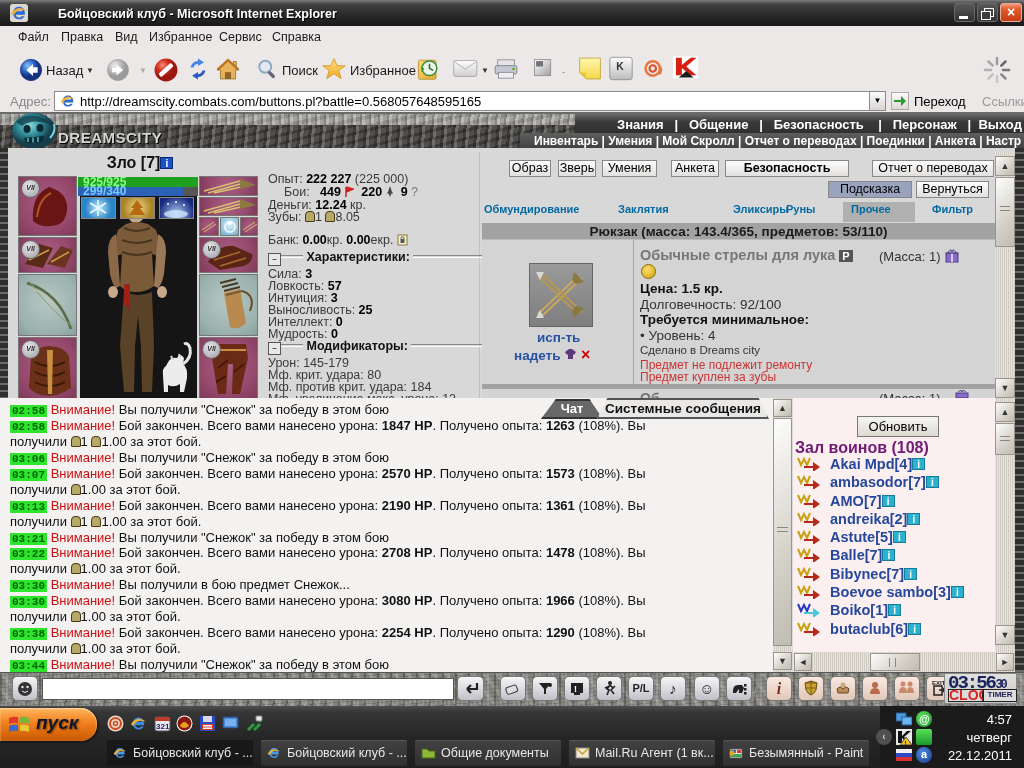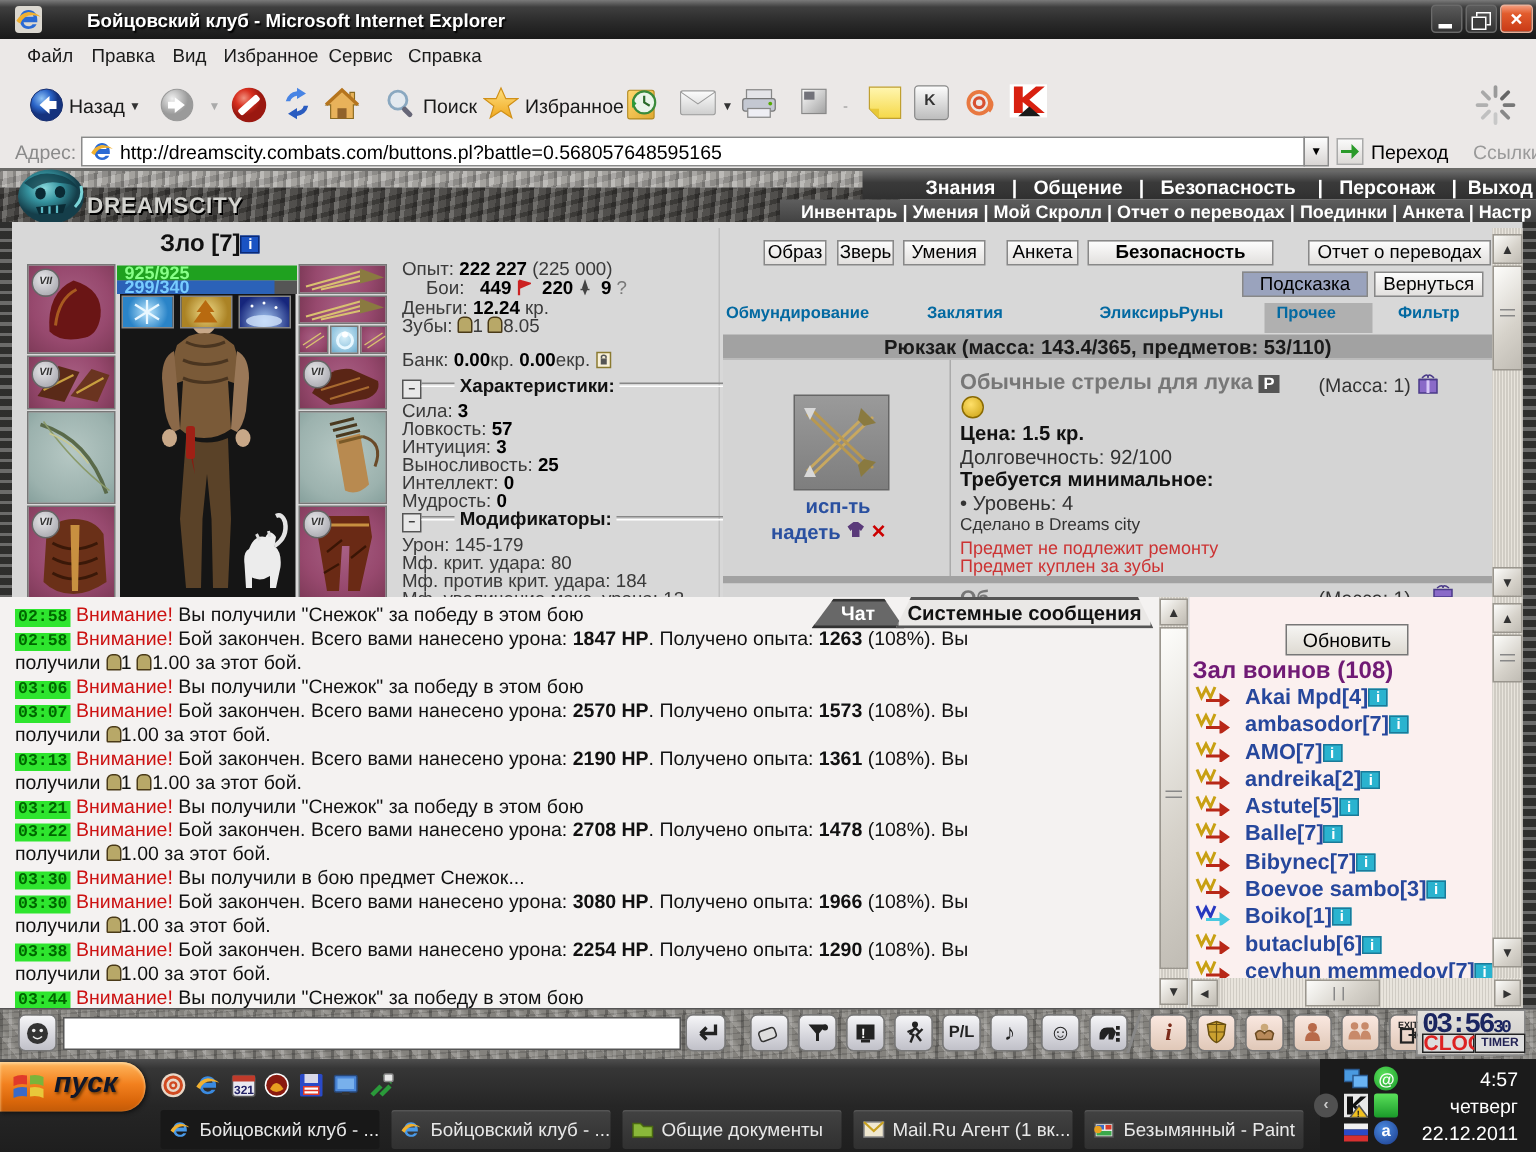--- a/index.html
+++ b/index.html
@@ -541,24 +541,20 @@
         <path d="M8 10 L17 10 L17 6 L24 11 L17 16 L17 12 L8 12 Z" fill="#b82818"></path>
       </svg>&nbsp;&nbsp;Boevoe sambo[3]<span class="info">i</span></div>
     <div class="pl"><svg width="26" height="15" style="vertical-align:-2px;">
         <path d="M2 2 L5 9 L8 3 L11 9 L14 2" stroke="#2838c0" stroke-width="2" fill="none"></path>
         <path d="M8 10 L17 10 L17 6 L24 11 L17 16 L17 12 L8 12 Z" fill="#48c8e0"></path>
       </svg>&nbsp;&nbsp;Boiko[1]<span class="info">i</span></div>
     <div class="pl"><svg width="26" height="15" style="vertical-align:-2px;">
         <path d="M2 2 L5 9 L8 3 L11 9 L14 2" stroke="#c8a012" stroke-width="2" fill="none"></path>
         <path d="M8 10 L17 10 L17 6 L24 11 L17 16 L17 12 L8 12 Z" fill="#b82818"></path>
       </svg>&nbsp;&nbsp;butaclub[6]<span class="info">i</span></div>
-    <div class="pl"><svg width="26" height="15" style="vertical-align:-2px;">
-        <path d="M2 2 L5 9 L8 3 L11 9 L14 2" stroke="#c8a012" stroke-width="2" fill="none"></path>
-        <path d="M8 10 L17 10 L17 6 L24 11 L17 16 L17 12 L8 12 Z" fill="#b82818"></path>
-      </svg>&nbsp;&nbsp;ceyhun memmedov[7]<span class="info">i</span></div>
   </div>
 <div class="abs sb" style="left:995px;top:398px;width:20px;height:254px;"></div>
 <div class="abs sbtn" style="left:995px;top:402px;width:20px;height:20px;font-size:9px;line-height:18px;">▲</div>
 <div class="abs sbtn" style="left:995px;top:423px;width:20px;height:32px;">
     <div style="margin:12px 4px;border-top:1px solid #888;border-bottom:1px solid #888;height:3px;"></div>
   </div>
 <div class="abs sbtn" style="left:995px;top:625px;width:20px;height:20px;font-size:9px;line-height:18px;">▼</div>
 <div class="abs sb" style="left:793px;top:652px;width:222px;height:20px;"></div>
 <div class="abs sbtn" style="left:794px;top:653px;width:18px;height:18px;font-size:9px;line-height:16px;">◄</div>
 <div class="abs sbtn" style="left:870px;top:653px;width:50px;height:18px;">

